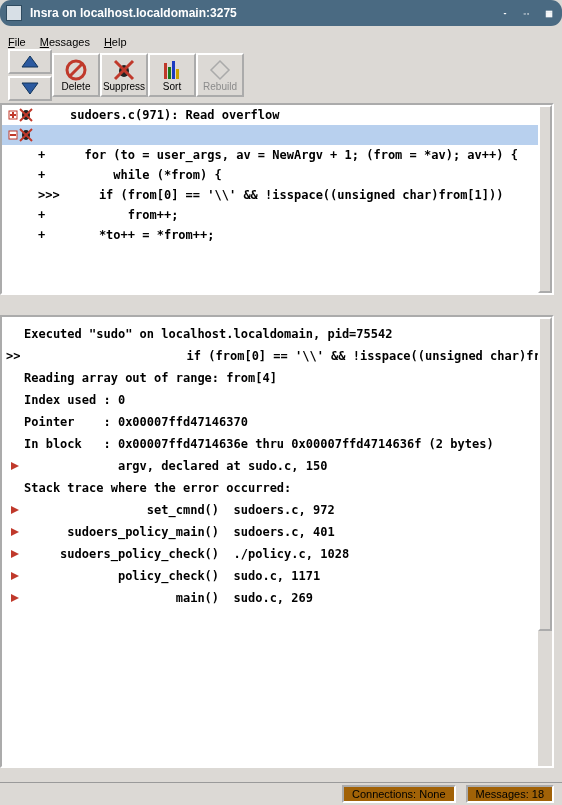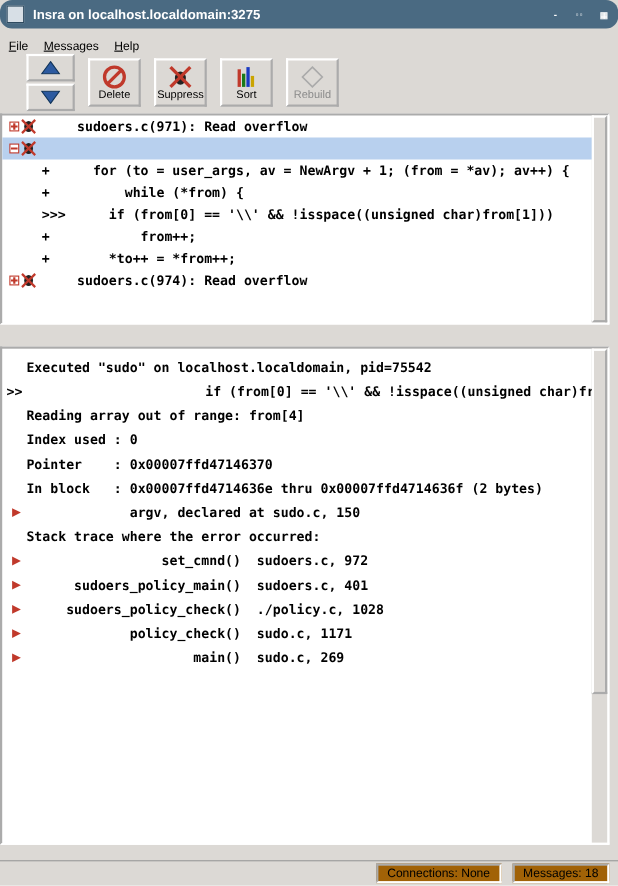--- a/index.html
+++ b/index.html
@@ -4,21 +4,21 @@
 <style>
 html,body{margin:0;padding:0;font-family:Verdana,Arial,Helvetica,sans-serif;font-size:11px;background:#dcd9d5;color:#000;}
 .window{width:562px;height:805px;background:#dcd9d5;display:flex;flex-direction:column;box-sizing:border-box;}
 .titlebar{height:26px;background:#4a6a82;color:#fff;display:flex;align-items:center;padding:0 6px;font-weight:bold;font-size:12px;border-radius:11px;}
 .titlebar .tb-icon{width:14px;height:14px;background:#d7dfe6;margin-right:8px;border:1px solid #2f4b60;}
 .titlebar .spacer{flex:1;}
 .titlebar .wbtn{width:14px;height:14px;margin-left:8px;display:flex;align-items:center;justify-content:center;font-size:9px;cursor:pointer;color:#fff;}
 .menubar{height:22px;display:flex;align-items:end;padding:0 8px;gap:14px;}
 .menubar span{cursor:pointer;}
 .menubar u{text-decoration:underline;}
-.toolbar{height:50px;display:flex;align-items:center;padding:2px 8px 3px 24px;gap:12px;}
+.toolbar{height:50px;display:flex;align-items:center;padding:2px 8px 3px 8px;gap:0;}
 .tb-arrows{display:flex;flex-direction:column;gap:2px;}
 .tb-arrow{width:40px;height:21px;border:2px outset #fff;background:#dcd9d5;display:flex;align-items:center;justify-content:center;cursor:pointer;}
 .tb-btn{width:48px;height:44px;border:2px outset #fff;background:#dcd9d5;display:flex;flex-direction:column;align-items:center;justify-content:center;font-size:10px;cursor:pointer;box-sizing:border-box;}
 .tb-btn.disabled{color:#8b8b8b;cursor:default;}
 .tb-btn .iconwrap{height:22px;display:flex;align-items:center;justify-content:center;}
 .pane-container{flex:1;display:flex;flex-direction:column;padding:0 8px 4px 0;overflow:hidden;font-weight:bold;}
 .pane{border:2px inset #fff;background:#fff;position:relative;display:flex;}
 .pane1{height:188px;}
 .pane2{flex:1;margin-top:8px;}
 .hruler{height:10px;margin-top:2px;}
@@ -128,28 +128,20 @@
                 <line x1="2" y1="7" x2="8" y2="7" stroke="#c0392b" stroke-width="2"></line>
                 <ellipse cx="18" cy="7" rx="4" ry="5" fill="#222"></ellipse>
                 <line x1="12" y1="1" x2="24" y2="13" stroke="#c0392b" stroke-width="2"></line>
                 <line x1="24" y1="1" x2="12" y2="13" stroke="#c0392b" stroke-width="2"></line>
               </svg></span><span class="m"></span></div>
           <div class="row"><span class="gutter"></span><span class="m">+</span><span>  for (to = user_args, av = NewArgv + 1; (from = *av); av++) {</span></div>
           <div class="row"><span class="gutter"></span><span class="m">+</span><span>      while (*from) {</span></div>
           <div class="row"><span class="gutter"></span><span class="m">&gt;&gt;&gt;</span><span>    if (from[0] == '\\' &amp;&amp; !isspace((unsigned char)from[1]))</span></div>
           <div class="row"><span class="gutter"></span><span class="m">+</span><span>        from++;</span></div>
           <div class="row"><span class="gutter"></span><span class="m">+</span><span>    *to++ = *from++;</span></div>
-          <div class="row"><span class="gutter"><svg width="28" height="14">
-                <rect x="1" y="3" width="8" height="8" fill="#fff" stroke="#c0392b"></rect>
-                <line x1="2" y1="7" x2="8" y2="7" stroke="#c0392b" stroke-width="2"></line>
-                <line x1="5" y1="4" x2="5" y2="10" stroke="#c0392b" stroke-width="2"></line>
-                <ellipse cx="18" cy="7" rx="4" ry="5" fill="#222"></ellipse>
-                <line x1="12" y1="1" x2="24" y2="13" stroke="#c0392b" stroke-width="2"></line>
-                <line x1="24" y1="1" x2="12" y2="13" stroke="#c0392b" stroke-width="2"></line>
-              </svg></span><span class="m"></span><span>sudoers.c(974): Read overflow</span></div>
         </div>
       <div class="scrollbar">
         <div class="sb-thumb" style="height:100%;"></div>
       </div>
     </div>
     <div class="hruler"></div>
 
     <div class="pane pane2">
       <div class="content detail" id="detail-content">
           <div class="line"><span class="tri"></span><span class="txt"></span></div>

